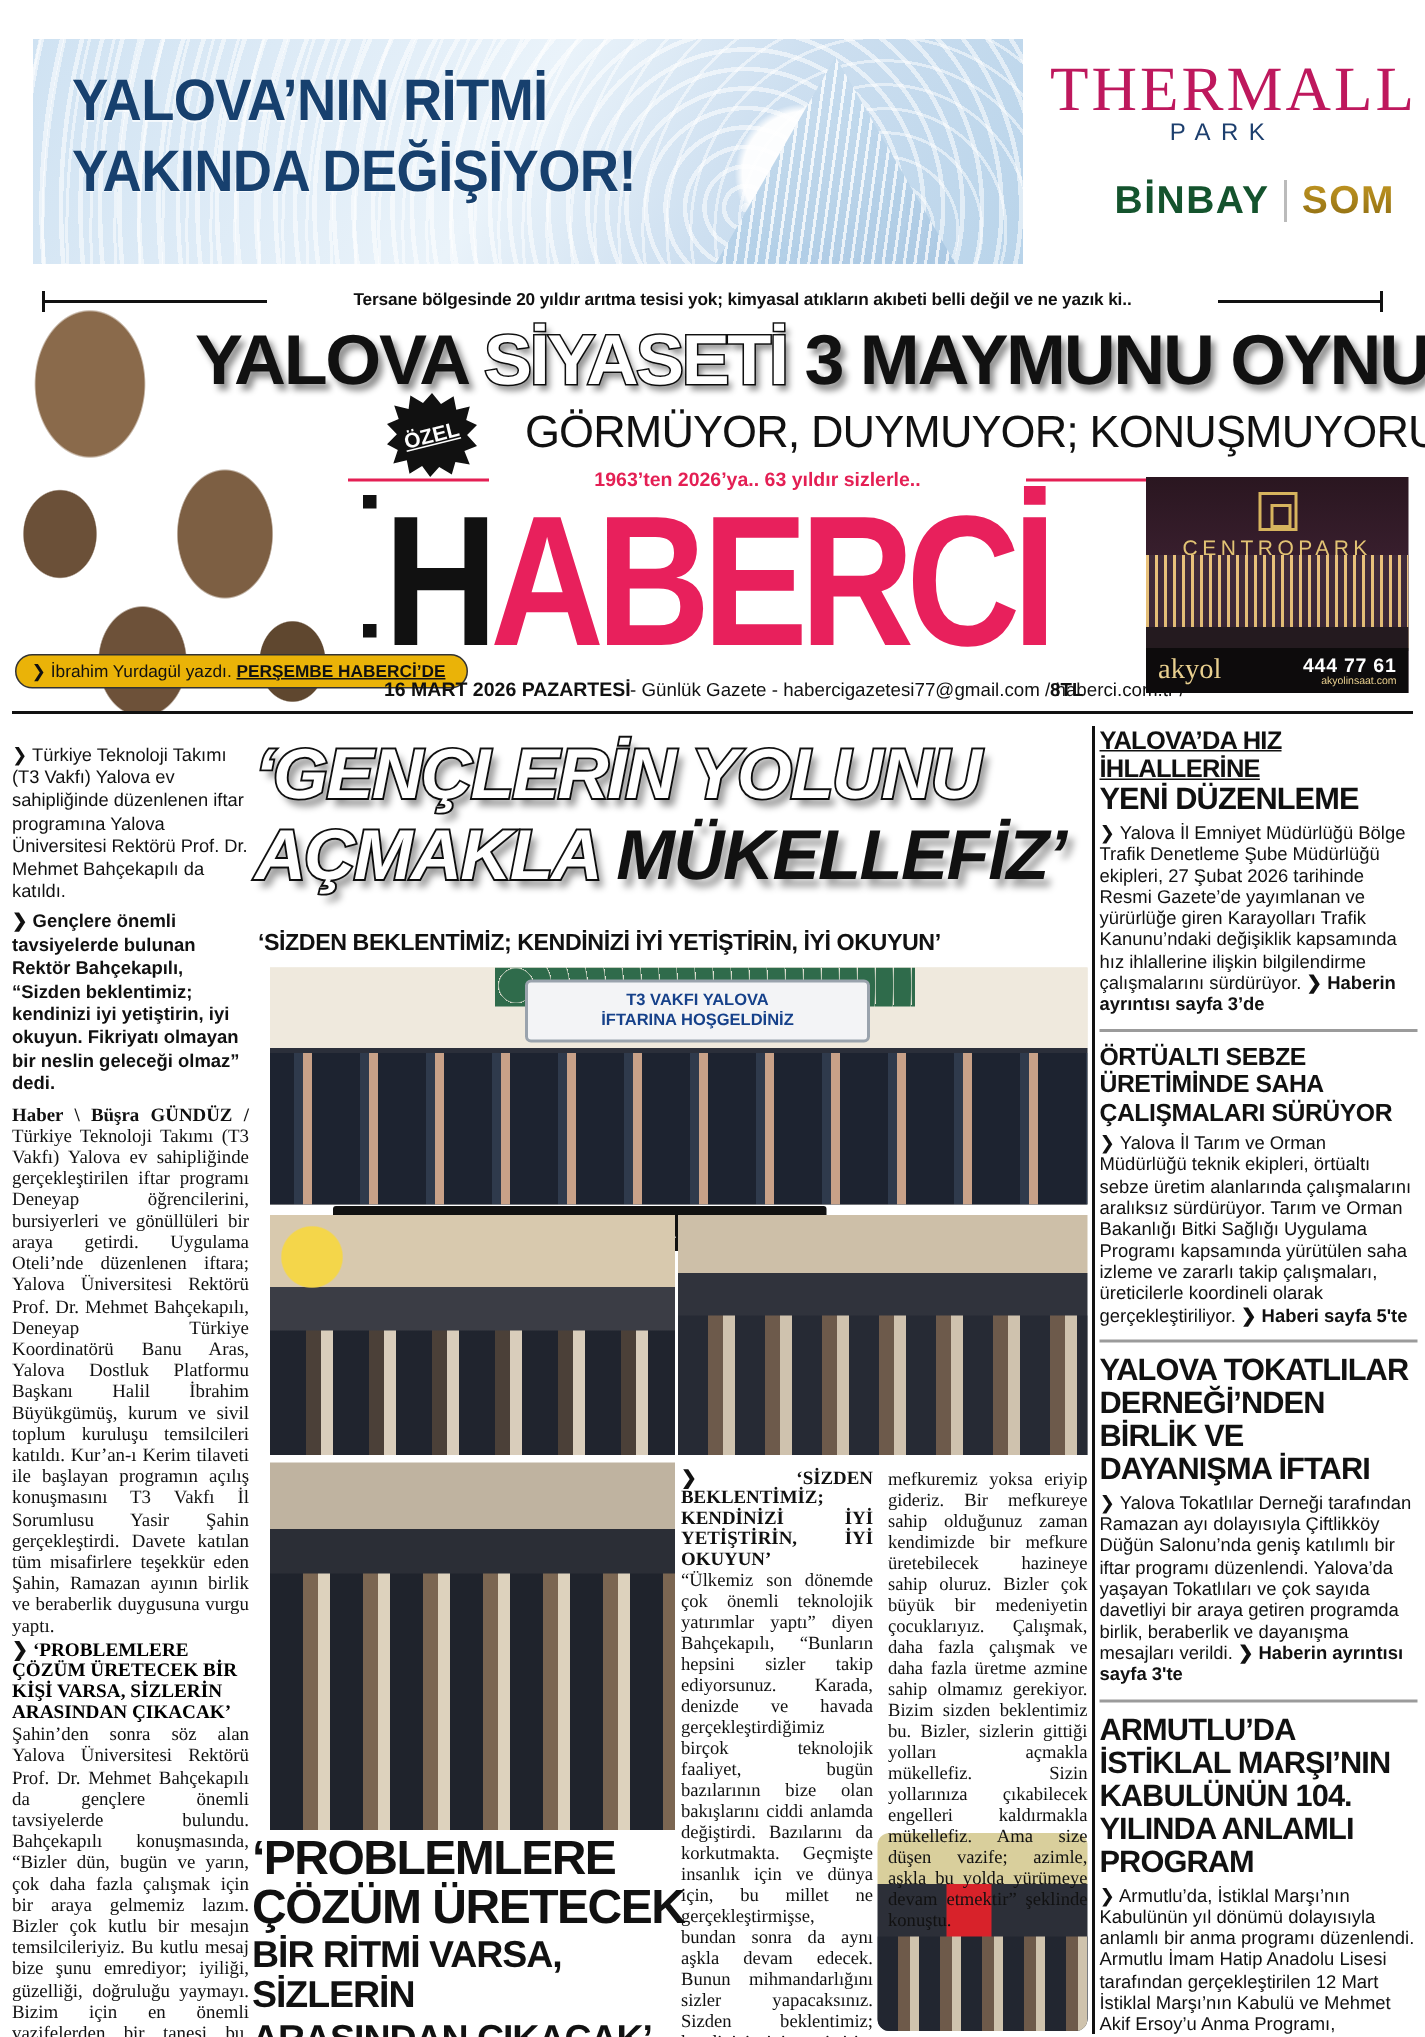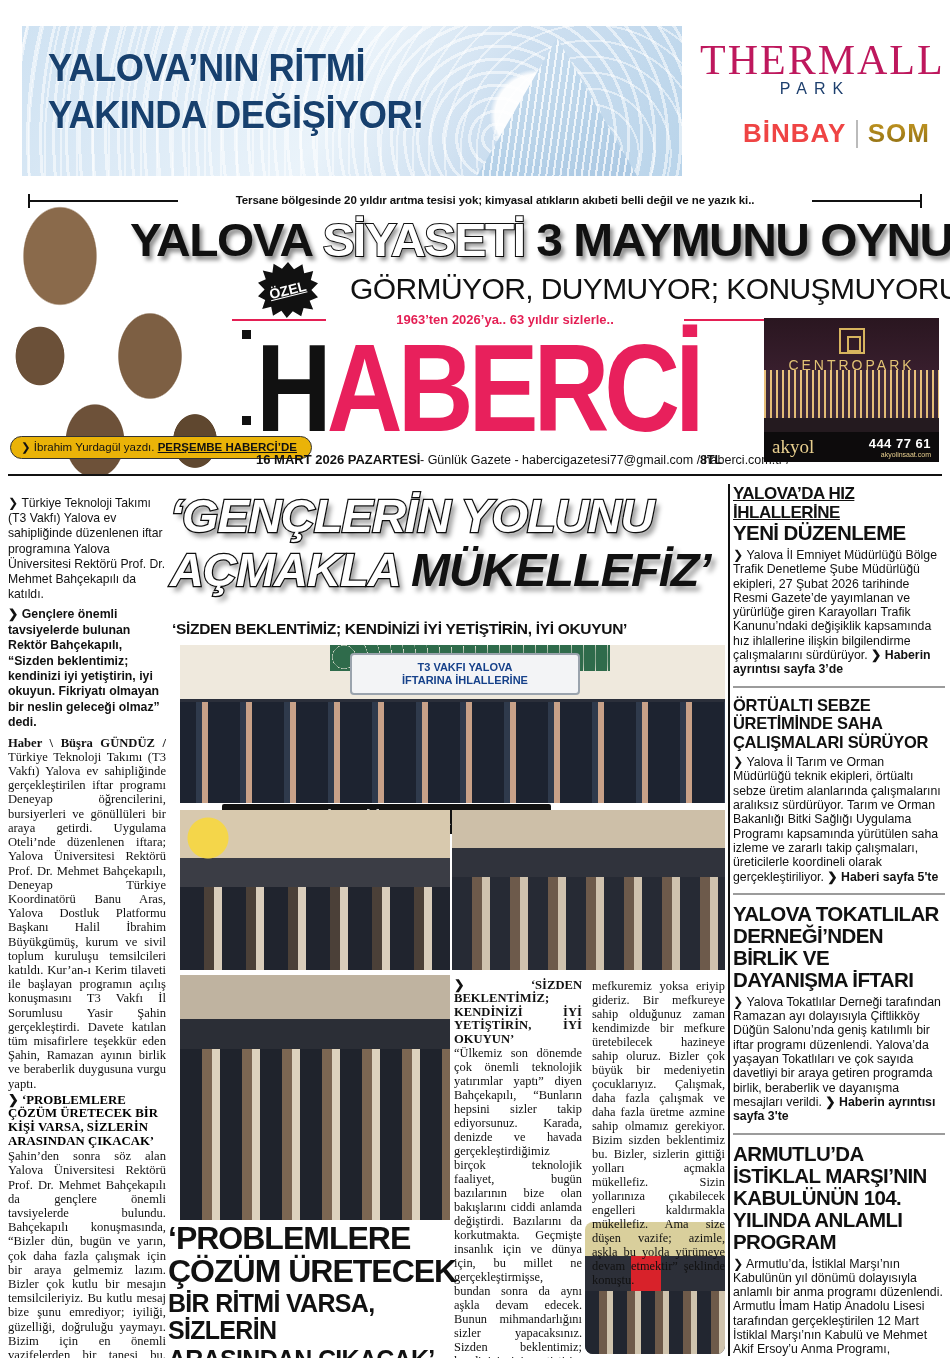--- a/index.html
+++ b/index.html
@@ -42,21 +42,21 @@
   }
   .thermall-logo { position:absolute; left:700px; top:38px; width:230px; text-align:center; }
   .thermall-logo .t1 {
     font-family:"Liberation Serif", serif; font-size:42px; color:#be185d;
     letter-spacing:2px; line-height:44px;
   }
   .thermall-logo .t2 {
     font-size:16px; color:#1d3f6e; letter-spacing:7px; font-weight:normal; margin-top:-2px;
   }
   .binbay-row { position:absolute; left:700px; top:118px; width:230px; display:flex; align-items:center; justify-content:center; gap:10px; }
-  .binbay { font-weight:bold; font-size:26px; letter-spacing:1px; color:#ef4444;margin-left:43px; }
+  .binbay { font-weight:bold; font-size:26px; letter-spacing:1px; color:#14532d;margin-left:43px; }
   .binbay-div { width:2px; height:28px; background:#bbb; }
   .som { font-weight:bold; font-size:26px; letter-spacing:1px;
          background:linear-gradient(180deg,#c79a23,#8a6a11); -webkit-background-clip:text; background-clip:text; color:transparent; }
 
   
   .hr-thin { position:absolute; background:#111; height:1px; }
 
   
   .teaser-kicker {
     position:absolute; left:175px; top:194px; width:640px; text-align:center;
@@ -361,21 +361,21 @@
     <div class="lc-sub">
       <span class="bullet">❯ </span><span>‘PROBLEMLERE ÇÖZÜM ÜRETECEK BİR KİŞİ VARSA, SİZLERİN ARASINDAN ÇIKACAK’</span>
     </div>
     <div class="lc-body" style="margin-top:1px;">Şahin’den sonra söz alan Yalova Üniversitesi Rektörü Prof. Dr. Mehmet Bahçekapılı da gençlere önemli tavsiyelerde bulundu. Bahçekapılı konuşmasında, “Bizler dün, bugün ve yarın, çok daha fazla çalışmak için bir araya gelmemiz lazım. Bizler çok kutlu bir mesajın temsilcileriyiz. Bu kutlu mesaj bize şunu emrediyor; iyiliği, güzelliği, doğruluğu yaymayı. Bizim için en önemli vazifelerden bir tanesi bu. Dünyanın içerisinde bulunduğu krizlerden, insanlığın yaşamış olduğu problemlere çözüm üretecek bir yer, bir kişi varsa o da buradan ve sizlerin arasından çıkacak. Dolayısıyla bu düşünceyle, bu karakter mizacına sahip olacak şekilde kendimizi yetiştirmek, insanlığa hizmet edebilecek şekilde hal ve hareket içerisinde bulunmak ve her geçen gün dünden daha iyi olacak şekilde emek sarf etmek, bizim üzerimize düşen önemli görevlerden bir tanesi” dedi.</div>
   </div>
 
   <div class="ph photo-main">
     <div class="balloons"></div>
     <div class="banner">
       <span>T3 VAKFI YALOVA</span>
-      <span>İFTARINA İHLALLERİNE</span>
+      <span>İFTARINA HOŞGELDİNİZ</span>
     </div>
     <div class="people"></div>
   </div>
 
   <div class="cap-main">
     <span>T3 VAKFI AİLESİ İFTARDA BULUŞTU</span>
   </div>
 
   <div class="ph photo-b">
       <div class="tbl"></div>

